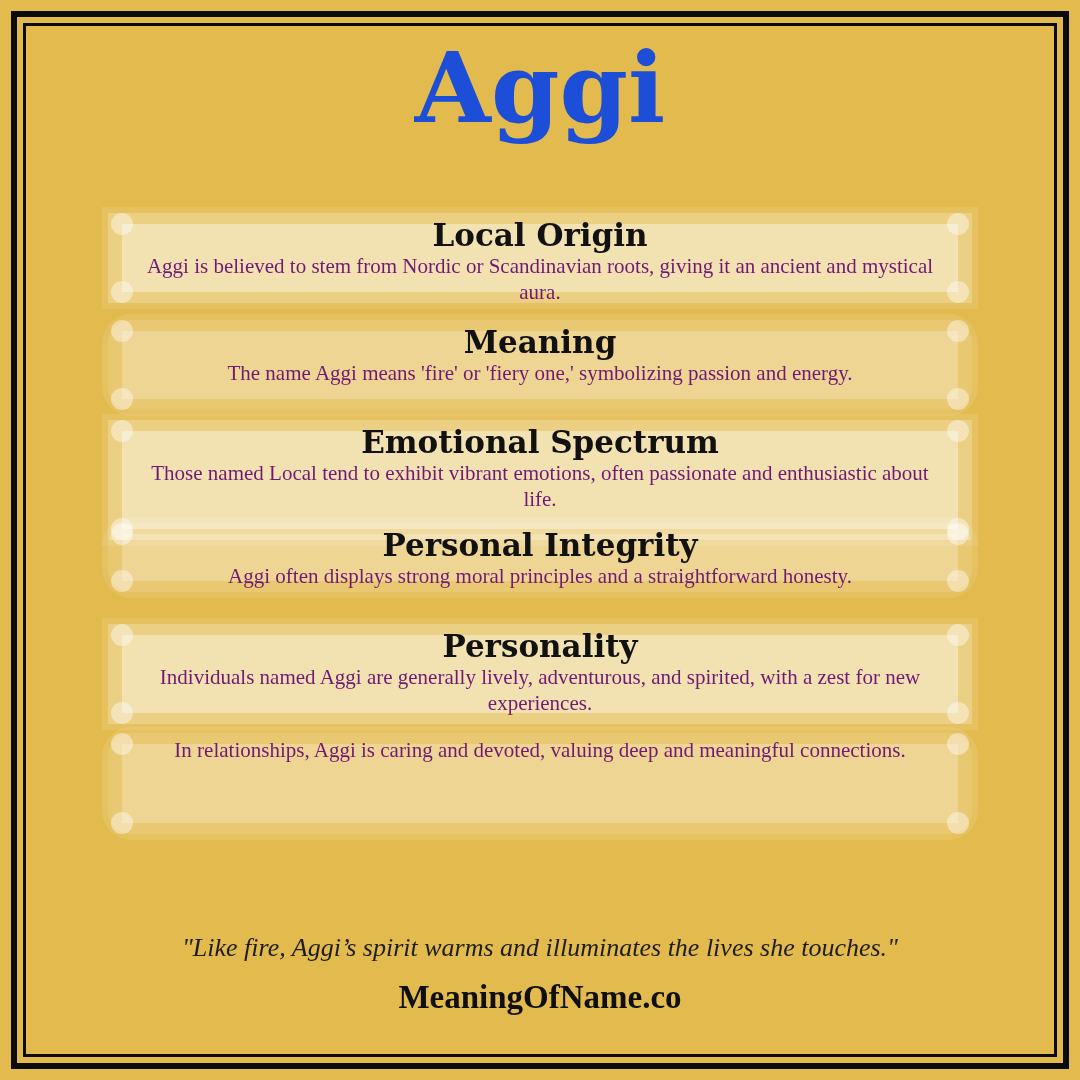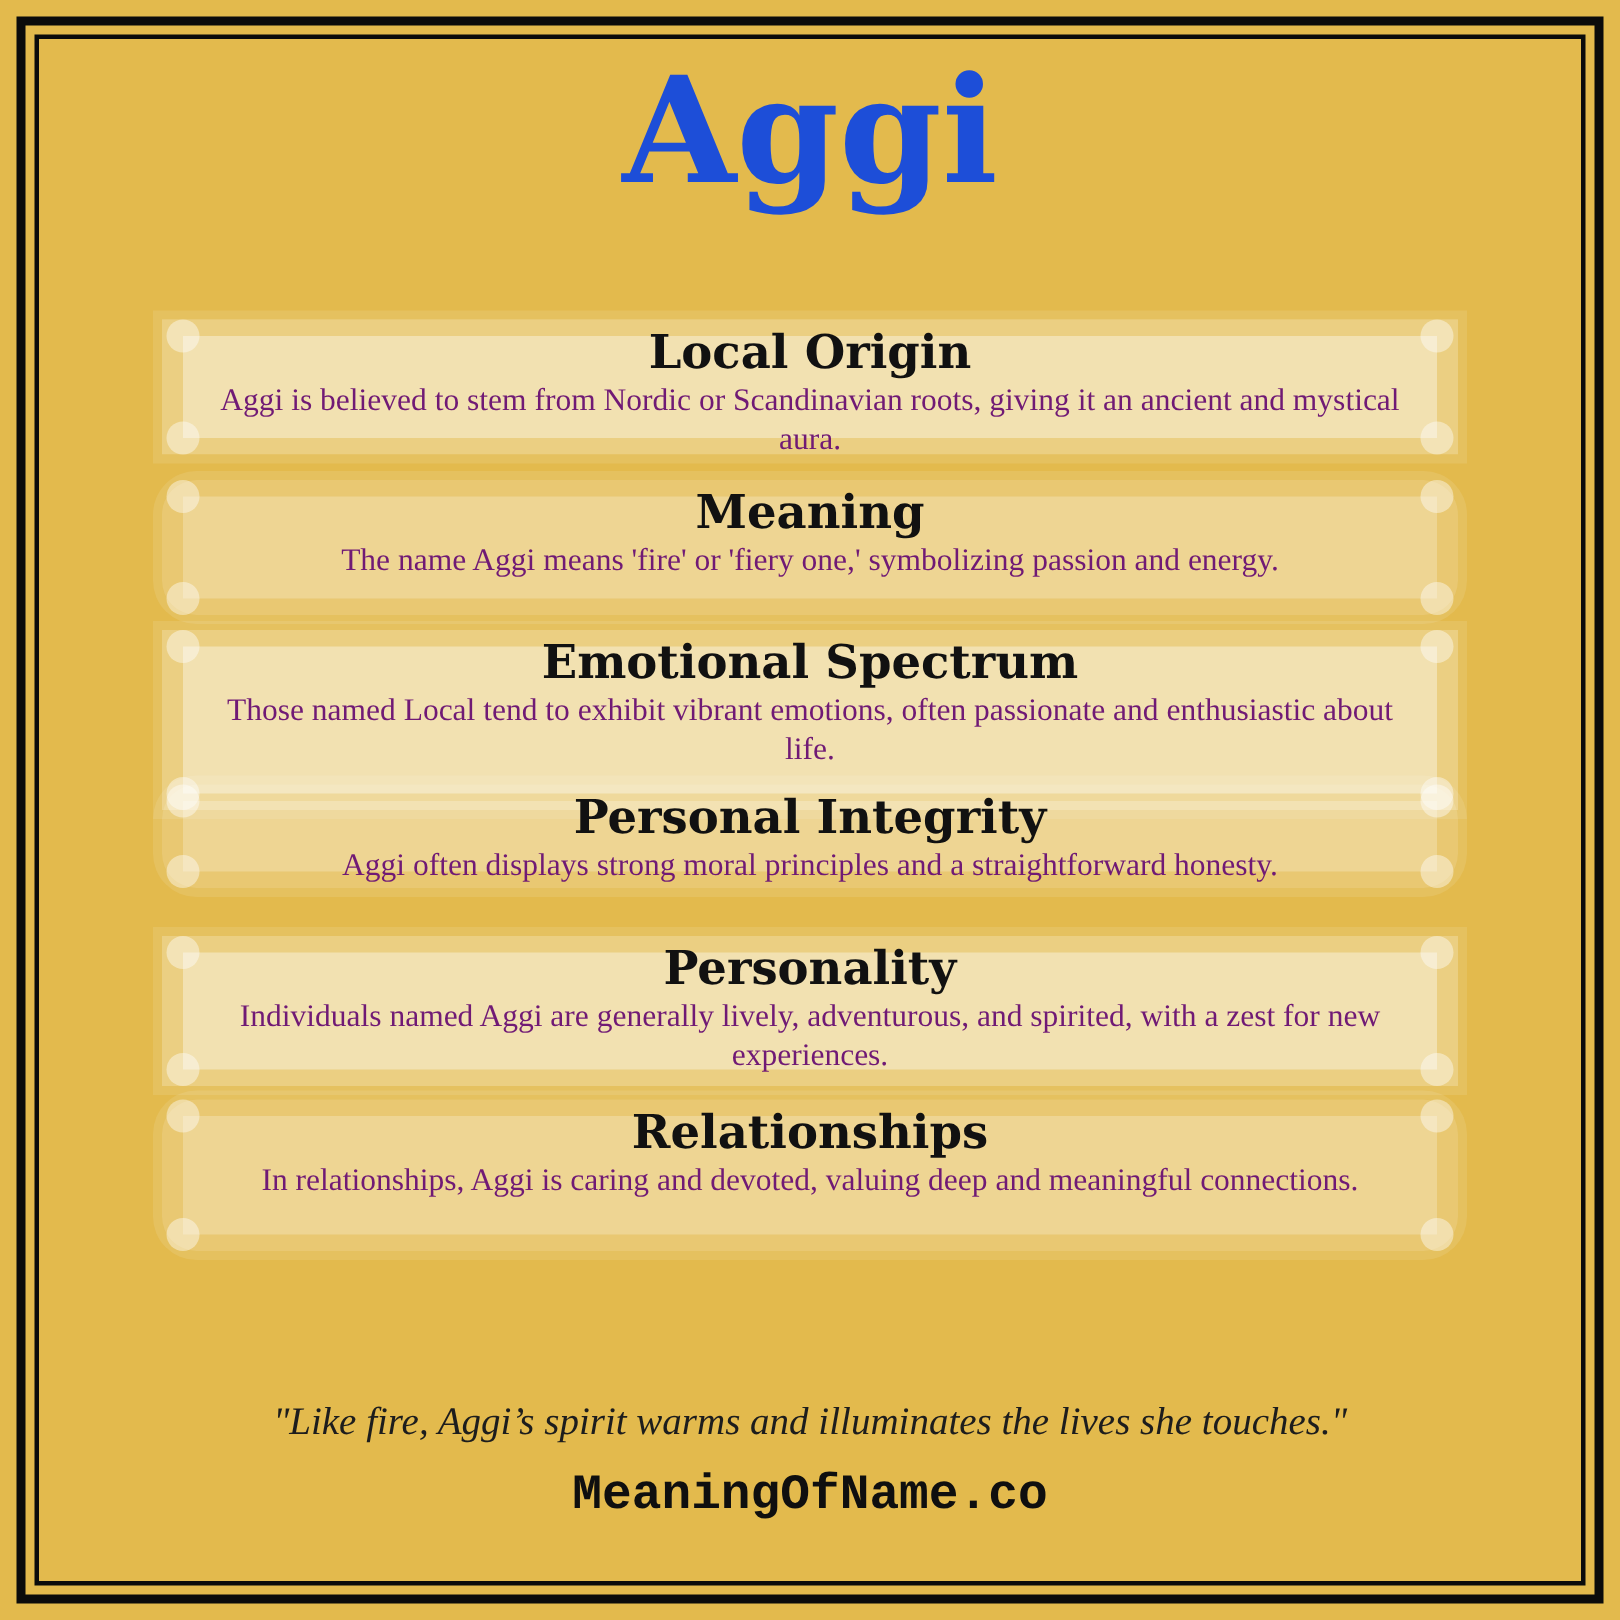--- a/index.html
+++ b/index.html
@@ -83,21 +83,21 @@
     text-align:center;
     font-style:italic;
     font-size:26px;
     line-height:32px;
     color:#1d1d1d;
   }
   .brand{
     position:absolute;
     top:977px;left:0;width:100%;
     text-align:center;
-    font-family:Liberation Mono, monospace;
+    font-family:Liberation Serif, serif;
     font-weight:bold;
     font-size:33px;
     line-height:40px;
     color:#0f0f0f;
   }
 </style>
 </head>
 <body>
 
 <div class="frame outer"></div>
@@ -165,19 +165,18 @@
   </div>
 </section>
 
 <section class="banner dim" style="top:733px;height:101px;">
   <div class="panel"></div>
   <span class="dot tl"></span>
   <span class="dot tr"></span>
   <span class="dot bl"></span>
   <span class="dot br"></span>
   <div class="content">
-    <h2>Relationships</h2>
     <p>In relationships, Aggi is caring and devoted, valuing deep and meaningful connections.</p>
   </div>
 </section>
 
 <div class="quote">"Like fire, Aggi’s spirit warms and illuminates the lives she touches."</div>
 <div class="brand">MeaningOfName.co</div>
 
 </body></html>

